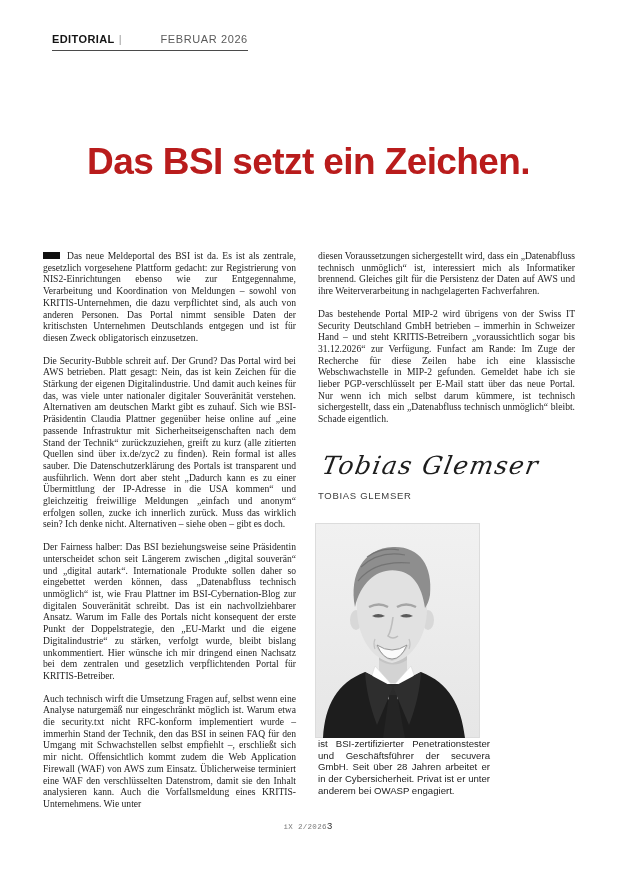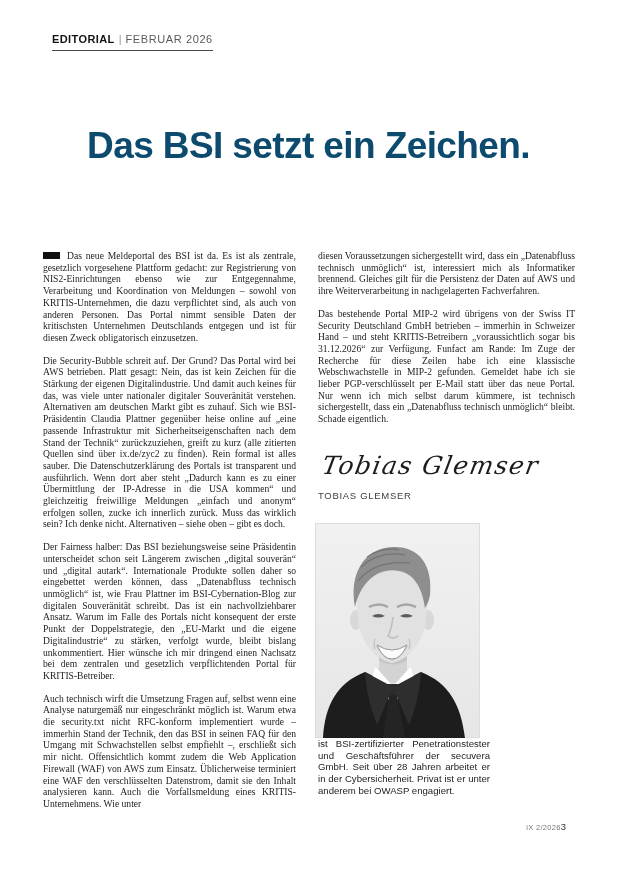--- a/index.html
+++ b/index.html
@@ -4,26 +4,26 @@
 <style>
   html,body{margin:0;padding:0;background:#ffffff;}
   body{width:617px;height:872px;position:relative;font-family:"Liberation Serif",serif;}
   .page{position:absolute;inset:0;overflow:hidden;background:#ffffff;}
 
   
   .kicker{position:absolute;left:52px;top:33px;font-family:"Liberation Sans",sans-serif;
           font-size:11px;border-bottom:1.5px solid #4a4a4a;padding-bottom:5px;white-space:nowrap;}
   .kicker-section{font-weight:700;color:#141414;letter-spacing:.4px;}
   .kicker-sep{color:#9a9a9a;margin:0 4px;font-weight:400;}
-  .kicker-date{color:#5a5a5a;letter-spacing:.6px;}
+  .kicker-date{color:#5a5a5a;letter-spacing:.6px;margin-left:35px;}
 
   
-  .title{position:absolute;top:123px;left:0;right:0;margin:0;text-align:center;
+  .title{position:absolute;top:123px;left:0;right:0;margin:16px;text-align:center;
          font-family:"Liberation Sans",sans-serif;font-weight:700;font-size:37px;
-         line-height:45px;letter-spacing:-0.6px;color:#0c4a6e;}
+         line-height:45px;letter-spacing:-0.6px;color:#b91c1c;}
 
   
   .columns{position:absolute;top:250px;left:43px;display:flex;gap:22px;justify-content:space-between;}
   .col{width:253px;}
   .col-right{width:257px;}
   .col p{margin:0 0 11px 0;font-size:9.6px;line-height:11.7px;color:#232323;
          text-align:justify;hyphens:auto;-webkit-hyphens:auto;}
   .marker{display:inline-block;width:17px;height:7px;background:#101010;margin-right:7px;}
 
   
@@ -34,22 +34,22 @@
                letter-spacing:.7px;color:#3c3c3c;}
 
   
   .photo{margin:22px 0 0 -3px;width:165px;height:215px;}
   .photo svg{display:block;}
   .caption{margin-top:7px;width:172px;font-family:"Liberation Sans",sans-serif;
            font-size:9px;line-height:11.7px;color:#3f3f3f;text-align:left;hyphens:auto;}
 
   
   .footer{position:absolute;left:50px;right:51px;top:821px;display:flex;
-          justify-content:flex-end;align-items:baseline;
-          font-family:Liberation Sans, sans-serif;}
+          justify-content:center;align-items:baseline;
+          font-family:Liberation Mono, monospace;}
   .issue{font-size:7.5px;color:#7a7a7a;letter-spacing:.3px;}
   .pagenum{font-size:9.5px;color:#333333;}
 </style>
 </head>
 <body>
 
 <div class="page">
 
   <div class="kicker">
     <span class="kicker-section">EDITORIAL</span><span class="kicker-sep">|</span><span class="kicker-date">FEBRUAR 2026</span>

